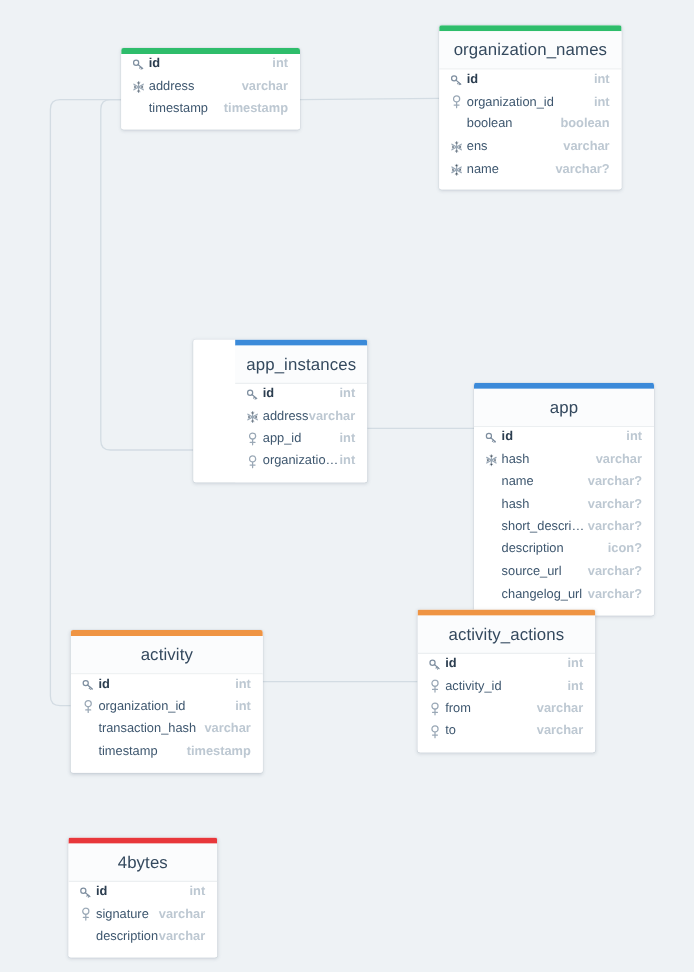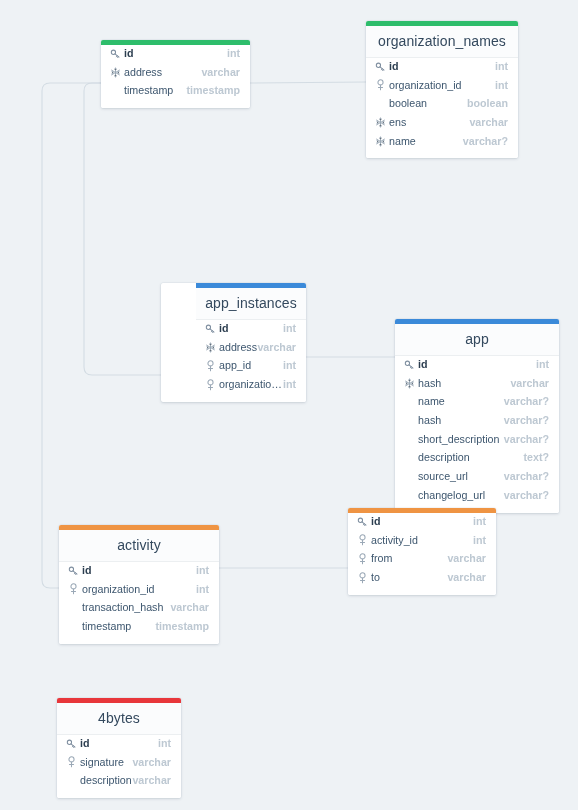--- a/index.html
+++ b/index.html
@@ -266,21 +266,21 @@
               <circle cx="6" cy="4" r="3" fill="none" stroke="#9aa8b6" stroke-width="1.2"></circle>
               <path d="M6 7 L6 12.5" stroke="#9aa8b6" stroke-width="1.2" stroke-linecap="round"></path>
               <path d="M3.6 10 L8.4 10" stroke="#9aa8b6" stroke-width="1.2" stroke-linecap="round"></path>
             </svg>
           </span>
           <span class="row-name">organization_id</span>
           <span class="row-type">int</span>
         </div>
       </div>
     </div>
-    <div class="table" style="left: 395px; top: 319px; width: 164px;">
+    <div class="table" style="left: 395px; top: 319px; width: 150px;">
       <div class="table-accent" style="background: rgb(59, 138, 217);"></div>
       <div class="table-title">app</div>
       <div class="rows">
         <div class="row">
           <span class="row-icon">
             <svg width="11" height="11" viewBox="0 0 16 16">
               <circle cx="5" cy="6.2" r="3.1" fill="none" stroke="#7f8fa0" stroke-width="1.5"></circle>
               <path d="M7.2 8.4 L13 13.4" stroke="#7f8fa0" stroke-width="1.5" stroke-linecap="round"></path>
               <path d="M10.6 11.2 L9.2 12.8" stroke="#7f8fa0" stroke-width="1.3" stroke-linecap="round"></path>
               <path d="M12.2 12.6 L11 13.9" stroke="#7f8fa0" stroke-width="1.3" stroke-linecap="round"></path>
@@ -321,21 +321,21 @@
           <span class="row-type">varchar?</span>
         </div>
         <div class="row">
           <span class="row-icon"></span>
           <span class="row-name">short_description</span>
           <span class="row-type">varchar?</span>
         </div>
         <div class="row">
           <span class="row-icon"></span>
           <span class="row-name">description</span>
-          <span class="row-type">text?</span>
+          <span class="row-type">icon?</span>
         </div>
         <div class="row">
           <span class="row-icon"></span>
           <span class="row-name">source_url</span>
           <span class="row-type">varchar?</span>
         </div>
         <div class="row">
           <span class="row-icon"></span>
           <span class="row-name">changelog_url</span>
           <span class="row-type">varchar?</span>
@@ -376,20 +376,21 @@
         </div>
         <div class="row">
           <span class="row-icon"></span>
           <span class="row-name">timestamp</span>
           <span class="row-type">timestamp</span>
         </div>
       </div>
     </div>
     <div class="table" style="left: 348px; top: 508px; width: 148px;">
       <div class="table-accent" style="background: rgb(239, 148, 67);"></div>
+      <div class="table-title">activity_actions</div>
       <div class="rows">
         <div class="row">
           <span class="row-icon">
             <svg width="11" height="11" viewBox="0 0 16 16">
               <circle cx="5" cy="6.2" r="3.1" fill="none" stroke="#7f8fa0" stroke-width="1.5"></circle>
               <path d="M7.2 8.4 L13 13.4" stroke="#7f8fa0" stroke-width="1.5" stroke-linecap="round"></path>
               <path d="M10.6 11.2 L9.2 12.8" stroke="#7f8fa0" stroke-width="1.3" stroke-linecap="round"></path>
               <path d="M12.2 12.6 L11 13.9" stroke="#7f8fa0" stroke-width="1.3" stroke-linecap="round"></path>
             </svg>
           </span>

